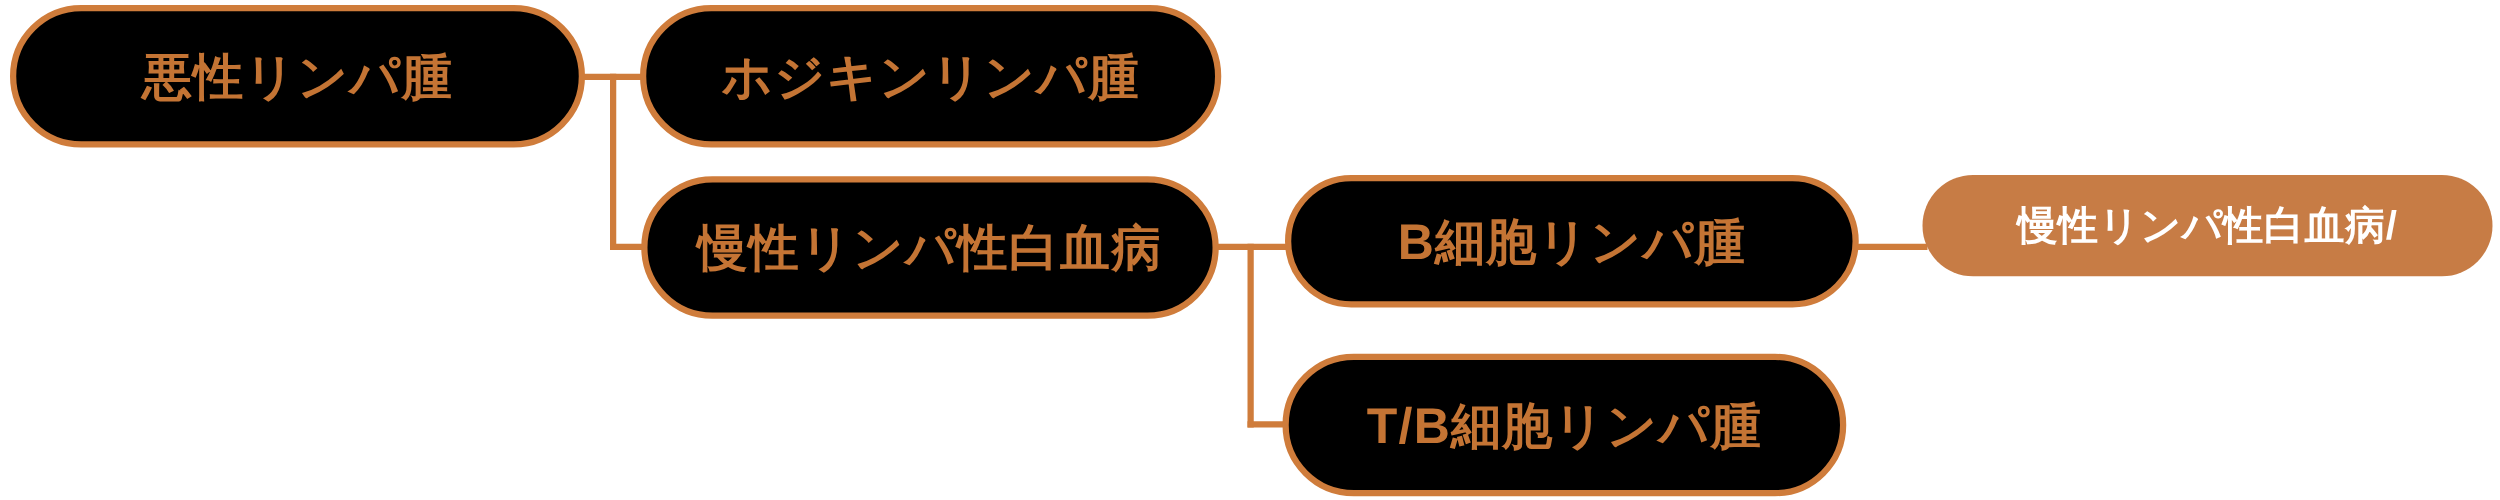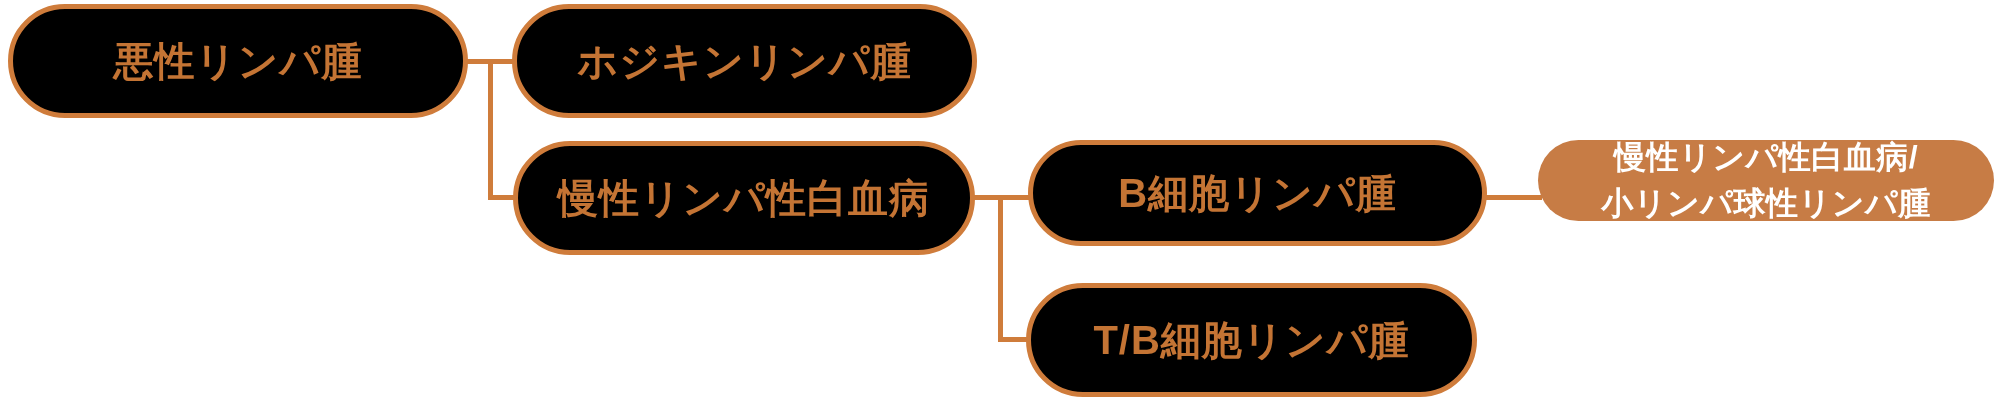--- a/index.html
+++ b/index.html
@@ -89,16 +89,15 @@
   <div class="node n-bcell">
     <span>B細胞リンパ腫</span>
   </div>
 
   <div class="node n-tnk">
     <span>T/B細胞リンパ腫</span>
   </div>
 
   <div class="node filled n-cll">
     <span class="line1">慢性リンパ性白血病/</span>
-    <span class="line2">小リンパ球性リンパ腫</span>
   </div>
 
 </div>
 
 </body></html>

